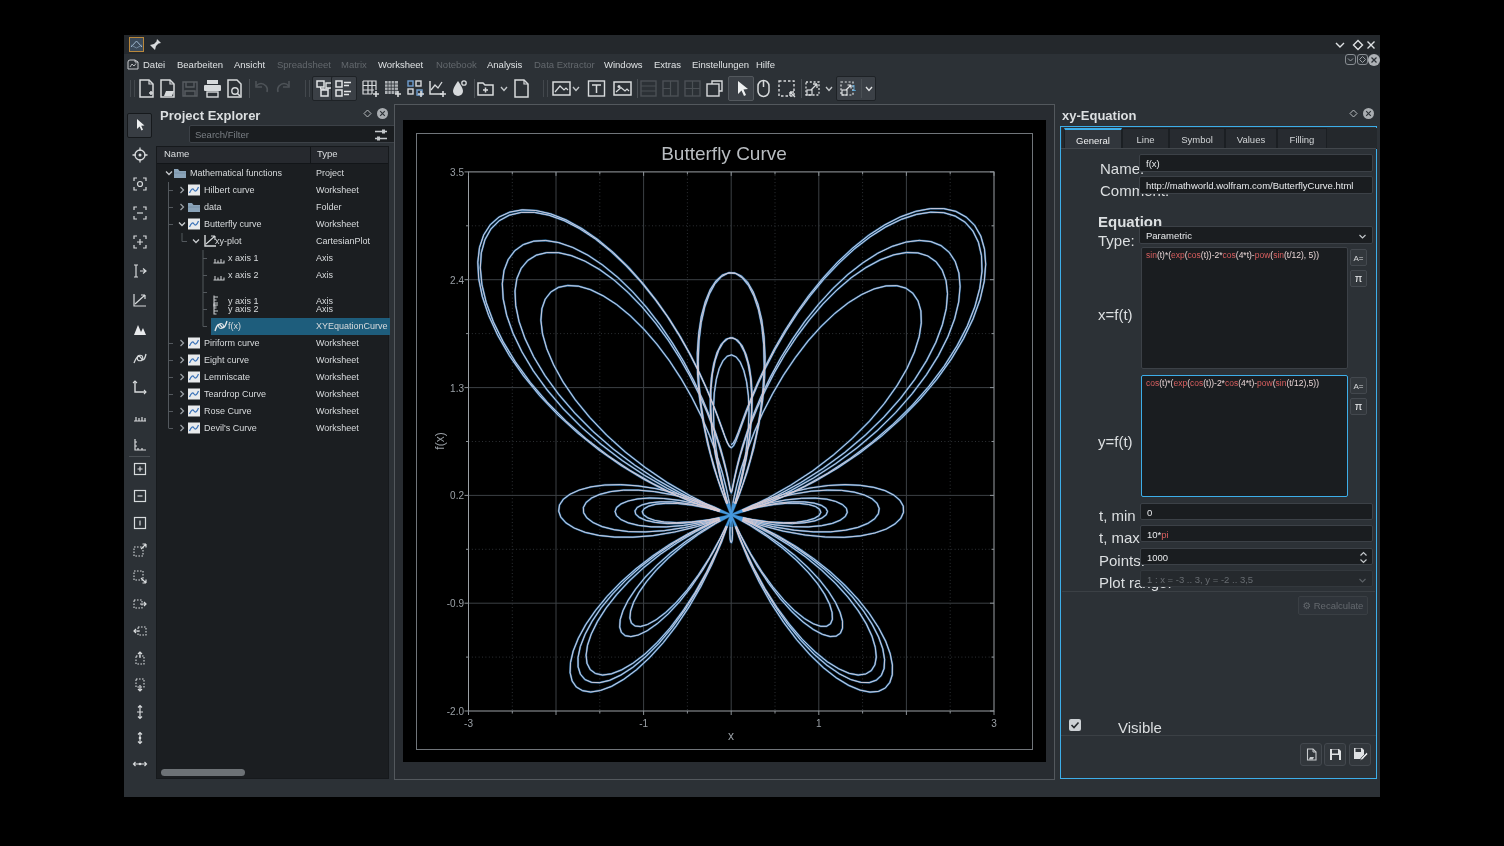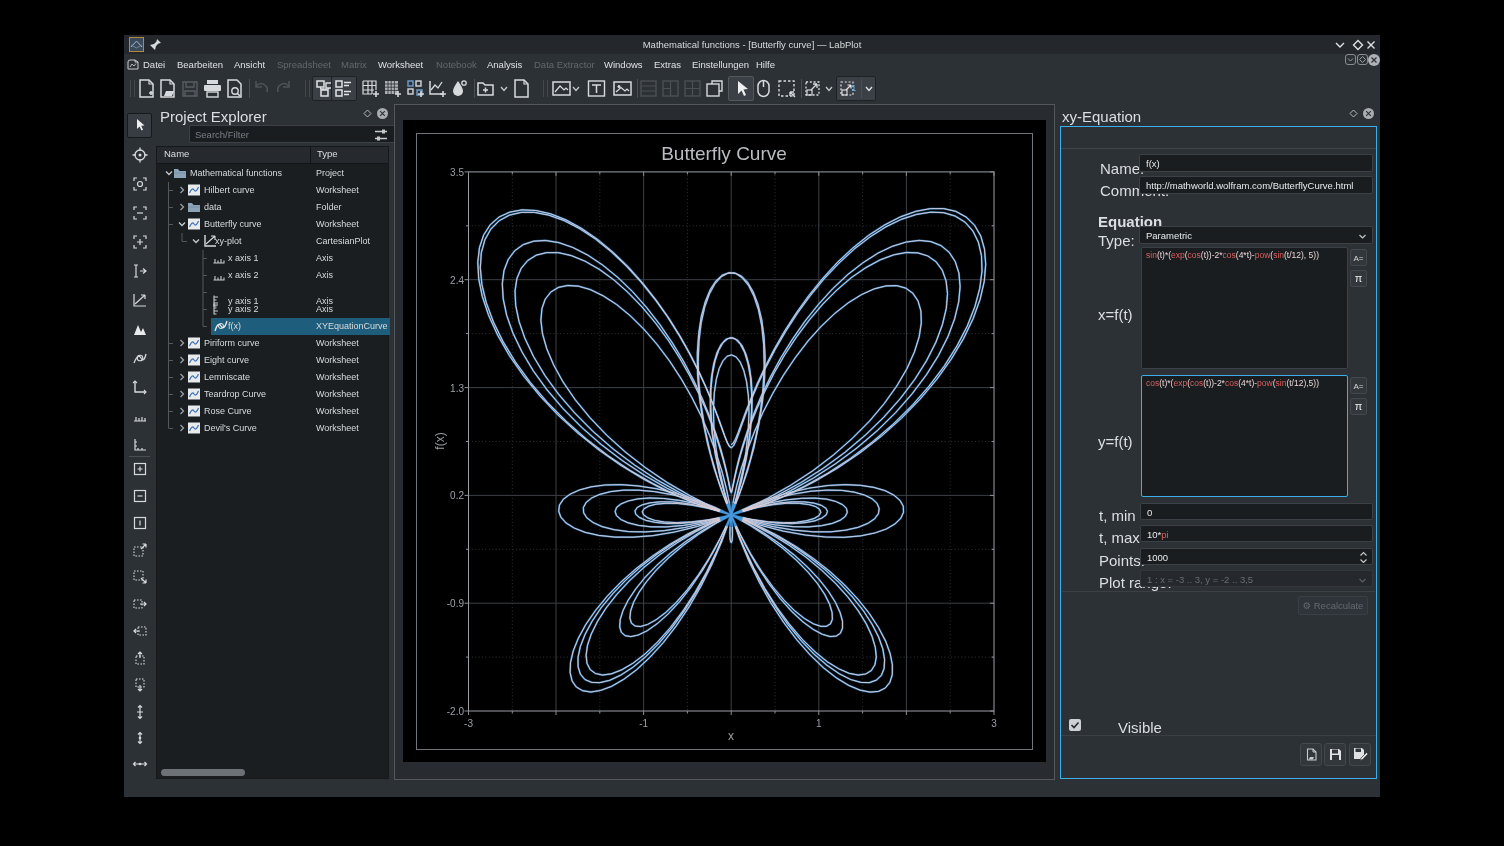--- a/index.html
+++ b/index.html
@@ -20,21 +20,21 @@
 .tsep { position:absolute; top:5px; width:1px; height:19px; background:#4a4f54; }
 .thandle { position:absolute; top:6px; width:5px; height:17px; border-left:1px solid #43484d; border-right:1px solid #43484d; }
 
 .status { position:absolute; left:0; top:745px; width:100%; height:17px; background:#2c3136; font-size:9.5px; }
 .status div { position:absolute; right:2px; top:3.5px; font-size:9px; color:#dcdfe1; }
 
 .ltb { position:absolute; left:0; top:68px; width:31px; height:677px; }
 .lti { position:absolute; left:8px; width:16px; height:16px; }
 
 .pdock { position:absolute; left:31px; top:68px; width:235px; height:677px; }
-.dtitle { position:absolute; top:5px; left:5px; font-size:15px; color:#dcdfe1; }
+.dtitle { position:absolute; top:5px; left:5px; font-size:13px; color:#dcdfe1;font-weight:bold; }
 .search { position:absolute; left:4px; top:22px; width:213px; height:18px; background:#1a1d20; border:1px solid #3c4147; border-radius:2px; font-size:9.5px; color:#7a7f84; padding:2.5px 5px;margin-left:30px; }
 .tree { position:absolute; left:1px; top:43px; width:233px; height:633px; background:#1b1e21; border:1px solid #16191c; }
 .thead { position:absolute; left:0; top:0; width:100%; height:17px; background:#26292e; border-bottom:1px solid #121518; font-size:9.5px; color:#dcdfe1; }
 .trow { position:absolute; left:0; width:100%; height:17px; font-size:9px; color:#d8dbdd; white-space:nowrap; }
 .trow .typ { position:absolute; left:159px; top:3px;text-align:center; }
 .trow .nm { position:absolute; top:3px; }
 .sel { background:#1e5d7c; }
 .exp { position:absolute; top:2px; width:12px; height:12px; }
 .tic { position:absolute; top:1px; width:14px; height:14px; }
 .hscroll { position:absolute; left:4px; bottom:3px; width:84px; height:7px; border-radius:3.5px; background:#6d7276; }
@@ -60,21 +60,20 @@
 <div class="win">
   <div class="titlebar">
     <svg style="position:absolute;left:5px;top:2px" width="15" height="15" viewBox="0 0 15 15">
         <rect x="0.5" y="0.5" width="14" height="14" fill="#3b4a5a" stroke="#b9873b"></rect>
         <path d="M2 10 L7.5 4 L13 10" stroke="#9fb8d0" fill="none"></path>
         <path d="M2 8 L7.5 11 L13 8" stroke="#7d95ac" fill="none" stroke-width="0.8"></path>
       </svg>
     <svg style="position:absolute;left:25px;top:3px" width="13" height="13" viewBox="0 0 13 13">
         <path d="M8 1 L12 5 L9.5 5.5 L7 8 L6 12 L1 7 L5 6 L7.5 3.5 Z" fill="#d8dadc"></path>
       </svg>
-    <div class="ttext">Mathematical functions - [Butterfly curve] — LabPlot</div>
     <svg style="position:absolute;left:1210px;top:4px" width="12" height="12" viewBox="0 0 12 12">
         <path d="M2 4 L6 8 L10 4" stroke="#dfe2e4" stroke-width="1.4" fill="none"></path>
       </svg>
     <svg style="position:absolute;left:1228px;top:4px" width="12" height="12" viewBox="0 0 12 12">
         <path d="M6 1.5 L10.5 6 L6 10.5 L1.5 6 Z" stroke="#dfe2e4" stroke-width="1.4" fill="none"></path>
       </svg>
     <svg style="position:absolute;left:1241px;top:4px" width="12" height="12" viewBox="0 0 12 12">
         <path d="M2.5 2.5 L9.5 9.5 M9.5 2.5 L2.5 9.5" stroke="#dfe2e4" stroke-width="1.4" fill="none"></path>
       </svg>
   </div>
@@ -630,20 +629,27 @@
     <div class="rdock" style="top:0;">
       <div class="dtitle" style="left:4px">xy-Equation</div>
       <svg style="position:absolute;left:291px;top:6px" width="9" height="9" viewBox="0 0 9 9">
           <path d="M4.5 1 L8 4.5 L4.5 8 L1 4.5 Z" stroke="#b6babd" fill="none"></path>
         </svg>
       <svg style="position:absolute;left:305px;top:5px" width="11" height="11" viewBox="0 0 11 11">
           <circle cx="5.5" cy="5.5" r="5.5" fill="#a9adb1"></circle>
           <path d="M3.2 3.2 L7.8 7.8 M7.8 3.2 L3.2 7.8" stroke="#2c3136" stroke-width="1.1"></path>
         </svg>
       <div class="rframe">
+        <div class="tabbar">
+          <div class="tab act" style="left:2px;width:58px">General</div>
+          <div class="tab" style="left:60px;width:47px">Line</div>
+          <div class="tab" style="left:107px;width:56px">Symbol</div>
+          <div class="tab" style="left:163px;width:52px">Values</div>
+          <div class="tab" style="left:215px;width:50px">Filling</div>
+        </div>
         <div style="position:absolute;left:0;top:21px;width:315px;height:630px;border-top:1px solid #42474c"></div>
       </div>
       <div class="lbl" style="left:10px;top:57px">Name:</div>
       <div class="fld" style="left:81px;top:51px;width:234px;height:18px">f(x)</div>
       <div class="lbl" style="left:10px;top:79px">Comment:</div>
       <div class="fld" style="left:81px;top:73px;width:234px;height:18px">http://mathworld.wolfram.com/ButterflyCurve.html</div>
       <div class="lbl" style="left:8px;top:110px;font-weight:bold">Equation</div>
       <div class="lbl" style="left:8px;top:129px">Type:</div>
       <div class="fld" style="left:81px;top:123px;width:234px;height:18px">Parametric<svg style="position:absolute;right:5px;top:5px" width="9" height="9" viewBox="0 0 9 9">
             <path d="M1.5 3 L4.5 6 L7.5 3" stroke="#c3c7ca" stroke-width="1.2" fill="none"></path>

